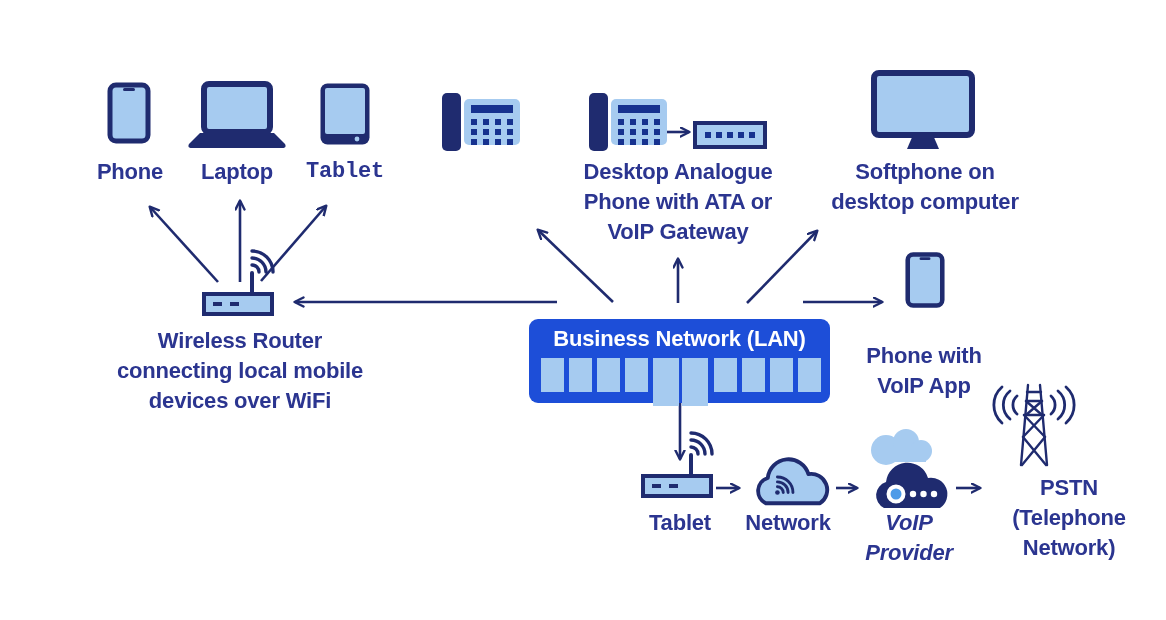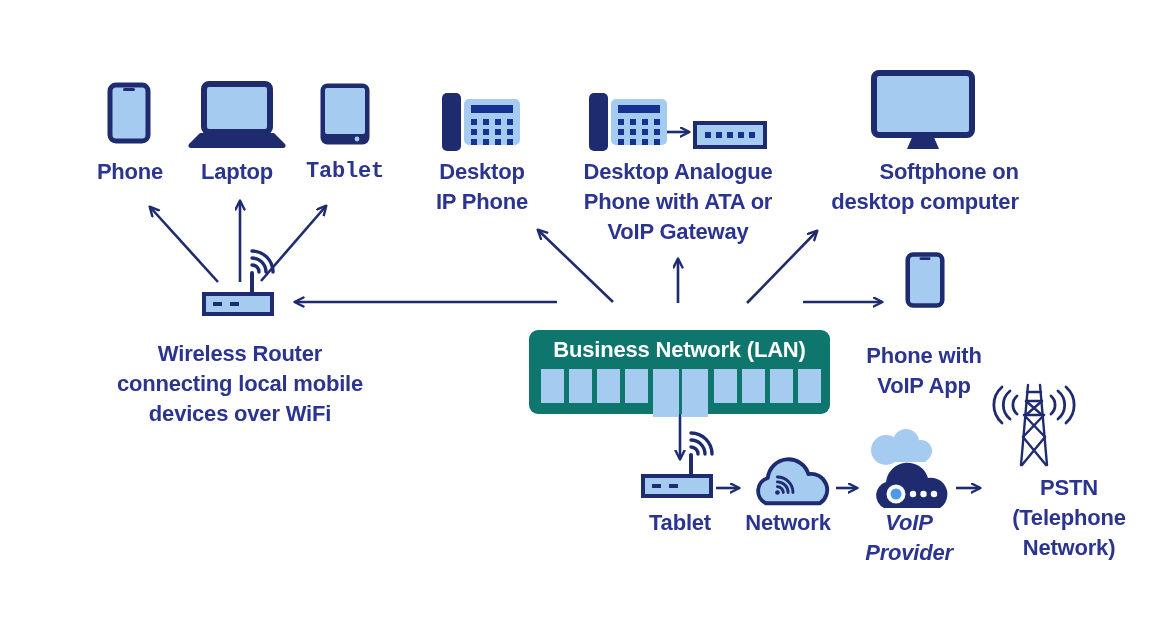--- a/index.html
+++ b/index.html
@@ -8,22 +8,22 @@
     font-family:"Liberation Sans", sans-serif; overflow:hidden;
   }
   .icon { position:absolute; display:block; }
   .label {
     position:absolute; transform:translateX(-50%);
     text-align:center; font-size:22px; font-weight:700;
     color:#2b3590; line-height:30px; white-space:pre-line; letter-spacing:-0.2px;
   }
   .arrows { position:absolute; left:0; top:0; width:1166px; height:620px; }
   .lan {
-    position:absolute; left:529px; top:330px; width:301px; height:84px;
-    background:#0f766e; border-radius:9px;
+    position:absolute; left:529px; top:319px; width:301px; height:84px;
+    background:#1d4ed8; border-radius:9px;
   }
   .lan-title {
     text-align:center; color:#ffffff; font-size:22px; font-weight:700;
     padding-top:7px; letter-spacing:-0.2px;
   }
   .port { position:absolute; top:39px; width:23px; height:34px; background:#a6cbf0; }
   .port.tall { width:26px; height:48px; }
 </style>
 </head>
 <body>
@@ -84,22 +84,20 @@
       <rect x="30" y="37" width="6" height="6"></rect>
         <rect x="42" y="37" width="6" height="6"></rect>
         <rect x="54" y="37" width="6" height="6"></rect>
         <rect x="66" y="37" width="6" height="6"></rect>
       <rect x="30" y="47" width="6" height="6"></rect>
         <rect x="42" y="47" width="6" height="6"></rect>
         <rect x="54" y="47" width="6" height="6"></rect>
         <rect x="66" y="47" width="6" height="6"></rect>
     </g>
   </svg>
-  <div class="label" style="left:482px; top:157px;">Desktop
-IP Phone</div>
 
   <svg class="icon" style="left:588px; top:92px;" width="80" height="60" viewBox="0 0 80 60">
     <rect x="1" y="1" width="19" height="58" rx="5" fill="#1f2b6f"></rect>
     <rect x="23" y="7" width="56" height="46" rx="5" fill="#a6cbf0"></rect>
     <rect x="30" y="13" width="42" height="8" fill="#16328f"></rect>
     <g fill="#16328f">
       <rect x="30" y="27" width="6" height="6"></rect>
         <rect x="42" y="27" width="6" height="6"></rect>
         <rect x="54" y="27" width="6" height="6"></rect>
         <rect x="66" y="27" width="6" height="6"></rect>
@@ -124,35 +122,35 @@
     </g>
   </svg>
   <div class="label" style="left:678px; top:157px;text-align:center;">Desktop Analogue
 Phone with ATA or
 VoIP Gateway</div>
 
   <svg class="icon" style="left:871px; top:70px;" width="104" height="82" viewBox="0 0 104 82">
     <rect x="3" y="3" width="98" height="62" rx="5" fill="#a6cbf0" stroke="#1f2b6f" stroke-width="6"></rect>
     <path d="M42,65 H62 L68,79 H36 Z" fill="#1f2b6f"></path>
   </svg>
-  <div class="label" style="left:925px; top:157px;text-align:right;">Softphone on
+  <div class="label" style="left:925px; top:157px;">Softphone on
 desktop computer</div>
 
   <svg class="icon" style="left:202px; top:248px;" width="85" height="68" viewBox="0 0 85 68">
     <g stroke="#1f2b6f" fill="none" stroke-linecap="round">
       <path d="M50,17 A7,7 0 0 1 57,24" stroke-width="3.4"></path>
       <path d="M50,10 A14,14 0 0 1 64,24" stroke-width="3.4"></path>
       <path d="M50,3 A21,21 0 0 1 71,24" stroke-width="3.4"></path>
       <line x1="50" y1="46" x2="50" y2="25" stroke-width="4"></line>
     </g>
     <rect x="2" y="46" width="68" height="20" fill="#a6cbf0" stroke="#1f2b6f" stroke-width="4"></rect>
     <line x1="11" y1="56" x2="20" y2="56" stroke="#1f2b6f" stroke-width="4"></line>
     <line x1="28" y1="56" x2="37" y2="56" stroke="#1f2b6f" stroke-width="4"></line>
   </svg>
-  <div class="label" style="left:240px; top:326px;margin-top:13px;">Wireless Router
+  <div class="label" style="left:240px; top:326px;">Wireless Router
 connecting local mobile
 devices over WiFi</div>
 
   <div class="lan">
     <div class="lan-title">Business Network (LAN)</div>
     <div>
       <span class="port" style="left:12px;"></span>
       <span class="port" style="left:40px;"></span>
       <span class="port" style="left:68px;"></span>
       <span class="port" style="left:96px;"></span>

